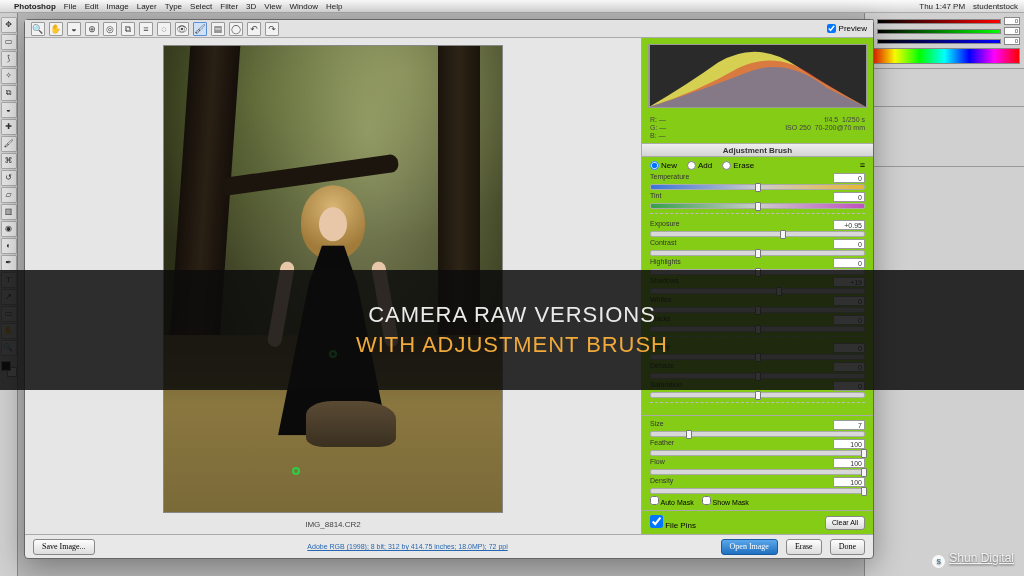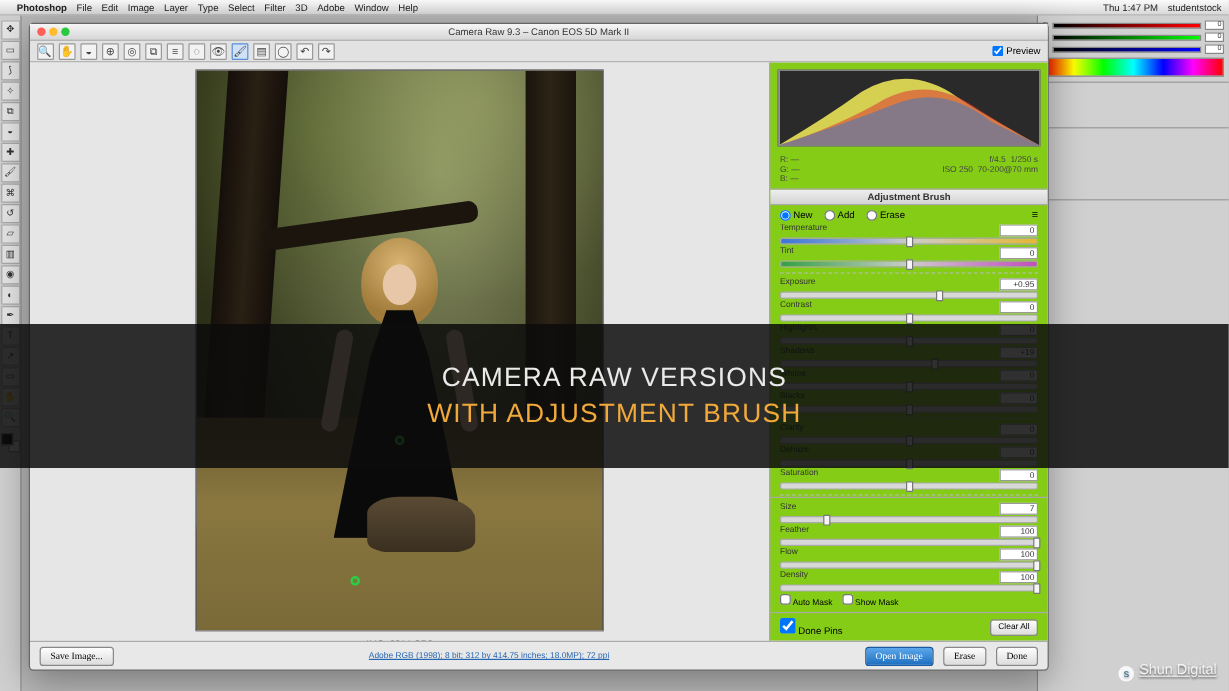--- a/index.html
+++ b/index.html
@@ -115,21 +115,21 @@
   <span class="apple"></span>
   <b>Photoshop</b>
   <span>File</span>
   <span>Edit</span>
   <span>Image</span>
   <span>Layer</span>
   <span>Type</span>
   <span>Select</span>
   <span>Filter</span>
   <span>3D</span>
-  <span>Adobe</span>
+  <span>View</span>
   <span>Window</span>
   <span>Help</span>
   <span class="spacer"></span>
   <span class="right">
     <span>Thu 1:47 PM</span>
     <span>studentstock</span>
   </span>
 </div>
 
 <div class="ps-workspace">
@@ -178,28 +178,20 @@
           <div class="bar b-bar"></div>
           <div class="num">0</div>
         </div>
       <div class="spectrum"></div>
     </div>
     <div class="ps-panel" style="height:38px;"></div>
     <div class="ps-panel" style="height:60px;"></div>
   </div>
 
   <div class="acr-dialog">
-    <div class="acr-titlebar">
-      <div class="acr-traffic">
-        <span class="tl-close"></span>
-        <span class="tl-min"></span>
-        <span class="tl-max"></span>
-      </div>
-      <span>Camera Raw 9.3 – Canon EOS 5D Mark II</span>
-    </div>
 
     <div class="acr-toolbar">
       <div class="tbtn">🔍</div>
       <div class="tbtn">✋</div>
       <div class="tbtn">◒</div>
       <div class="tbtn">⊕</div>
       <div class="tbtn">◎</div>
       <div class="tbtn">⧉</div>
       <div class="tbtn">≡</div>
       <div class="tbtn">◌</div>
@@ -423,21 +415,21 @@
                 <div class="thumb" style="left:100%"></div>
               </div>
           </div>
           <div class="check-row">
             <label><input type="checkbox" style=""> <span>Auto Mask</span></label>
             <label><input type="checkbox" style=""> <span>Show Mask</span></label>
           </div>
         </div>
 
         <div class="pins-row">
-          <label><input type="checkbox" checked="" style=""> <span>Done Pins</span></label>
+          <label><input type="checkbox" checked="" style=""> <span>File Pins</span></label>
           <button class="btn">Clear All</button>
         </div>
       </div>
     </div>
 
     <div class="acr-footer">
       <button class="btn">Save Image...</button>
       <span class="workflow">Adobe RGB (1998); 8 bit; 312 by 414.75 inches; 18.0MP); 72 ppi</span>
       <button class="btn primary">Open Image</button>
       <button class="btn">Erase</button>

